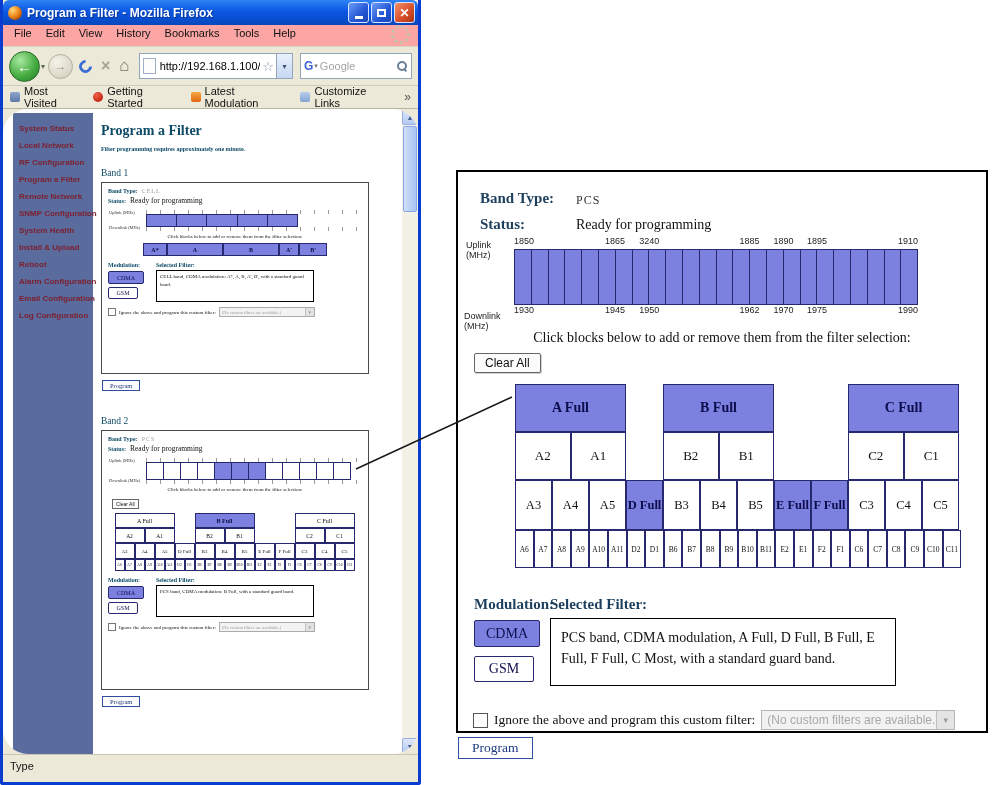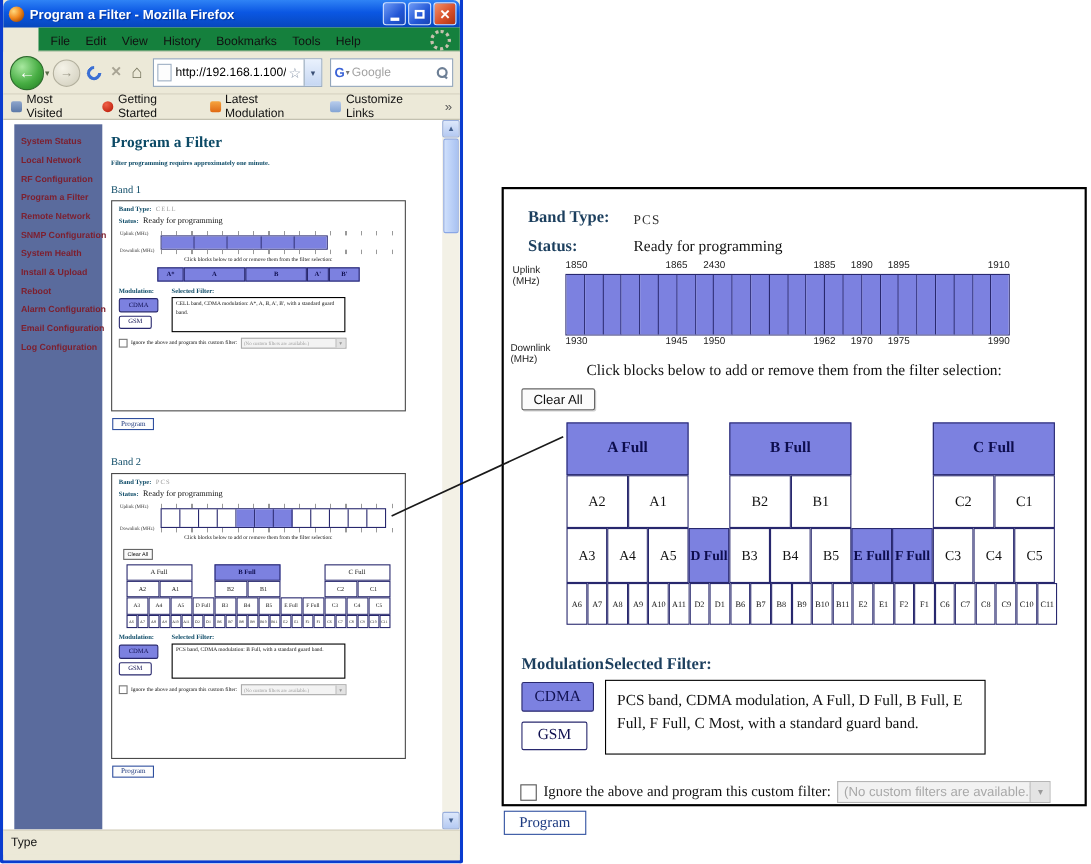--- a/index.html
+++ b/index.html
@@ -16,21 +16,21 @@
   .title-text{color:#fff;font-weight:bold;font-size:12px;margin-left:5px;flex:1;white-space:nowrap;
               overflow:hidden;text-shadow:1px 1px 1px #05349a;}
   .win-btns{display:flex;gap:2px;}
   .wb{width:21px;height:21px;border-radius:3px;border:1px solid #d6e4ff;box-sizing:border-box;
       display:flex;align-items:center;justify-content:center;color:#fff;font-size:11px;font-weight:bold;}
   .wb.bl{background:linear-gradient(135deg,#6f9bf5,#2256d6 60%,#1a46b5);}
   .wb.cl{background:linear-gradient(135deg,#f2926c,#d9512b 55%,#ab3212);font-size:12px;}
   .wb .minline{display:block;width:8px;height:3px;background:#fff;margin-top:9px;}
   .wb .maxbox{display:block;width:9px;height:8px;border:2px solid #fff;box-sizing:border-box;}
 
-  .menubar{height:21px;background:#15803d;border-bottom:1px solid #d8d4c2;display:flex;align-items:flex-end;padding:0 4px;margin-left:32px;}
+  .menubar{height:21px;background:#fca5a5;border-bottom:1px solid #d8d4c2;display:flex;align-items:flex-start;padding:0 4px;}
   .menu-items{display:flex;flex:1;}
   .menu-item{font-size:11px;color:#111;padding:2px 7px;cursor:pointer;}
   .throbber{width:13px;height:13px;border:3px dotted #c6c2ae;border-radius:50%;margin-right:4px;}
 
   .navbar{height:38px;background:#ece9d8;border-bottom:1px solid #d0ccba;display:flex;align-items:center;padding:0 6px;gap:3px;}
   .btn-back{width:29px;height:29px;border-radius:50%;border:1px solid #2c6b2c;flex:none;
             background:radial-gradient(circle at 35% 30%,#a8e8a0,#47ad43 55%,#1f7a1f);
             color:#fff;font-size:15px;font-weight:bold;display:flex;align-items:center;justify-content:center;}
   .back-caret{font-size:8px;color:#5a6b4a;margin-left:-2px;}
   .btn-fwd{width:23px;height:23px;border-radius:50%;border:1px solid #b3b09e;flex:none;
@@ -58,21 +58,21 @@
 
   .bkbar{height:22px;background:#ece9d8;border-bottom:1px solid #b9b5a3;display:flex;align-items:center;padding:0 7px;gap:11px;}
   .bk-item{display:flex;align-items:center;gap:4px;font-size:11px;color:#111;cursor:pointer;}
   .bk-ico{width:10px;height:10px;border-radius:2px;flex:none;}
   .ico-mostvisited{background:linear-gradient(#8ea6cc,#5c79a8);}
   .ico-gettingstarted{border-radius:50%;background:radial-gradient(circle at 35% 30%,#f06048,#b41400);}
   .ico-latestheadlines{background:linear-gradient(#f6a53f,#e06812);}
   .ico-customizelinks{background:linear-gradient(#b8ccec,#84a4d4);}
   .bk-overflow{margin-left:auto;color:#555;font-size:12px;}
 
-  .content{position:relative;height:645px;background:#fff;display:flex;overflow:hidden;}
+  .content{position:relative;height:645px;background:#fff;display:flex;overflow:hidden;border-radius:25px;}
   .sidebar{width:80px;flex:none;margin:4px 0 0 10px;background:#5a6b9d;padding-top:7px;box-sizing:border-box;}
   .side-item{display:block;font-size:8px;font-weight:bold;color:#7d1f2e;padding:4px 5px 4px 6px;cursor:pointer;white-space:nowrap;}
 
   .main{flex:1;padding:10px 4px 0 8px;font-family:"Liberation Serif",serif;overflow:hidden;margin-right:17px;}
   .page-title{font-size:14px;font-weight:bold;color:#0c4a66;margin:4px 0 0 0;}
   .page-note{font-size:6px;font-weight:bold;color:#0c4a66;margin-top:7px;}
   .band-head{font-size:9.5px;font-weight:normal;color:#0c4a66;}
   .bh1{margin-top:16px;}
   .bh2{margin-top:24px;}
   .bandbox{width:268px;box-sizing:border-box;border:1px solid #4a4a4a;background:#fff;
@@ -490,21 +490,21 @@
   <span class="co-label co-st-label">Status:</span>
   <span class="co-st-value">Ready for programming</span>
 
   <span class="co-up">Uplink (MHz)</span>
   <span class="co-down">Downlink (MHz)</span>
 
   <div class="co-chart">
     <div class="co-ticks">
         <span>1850</span>
         <span>1865</span>
-        <span>2430</span>
+        <span>3240</span>
         <span>1885</span>
         <span>1890</span>
         <span>1895</span>
         <span>1910</span>
       </div>
     <div class="freqbar co-freqbar">
         <div class="seg on"></div>
         <div class="seg on"></div>
         <div class="seg on"></div>
         <div class="seg on"></div>

